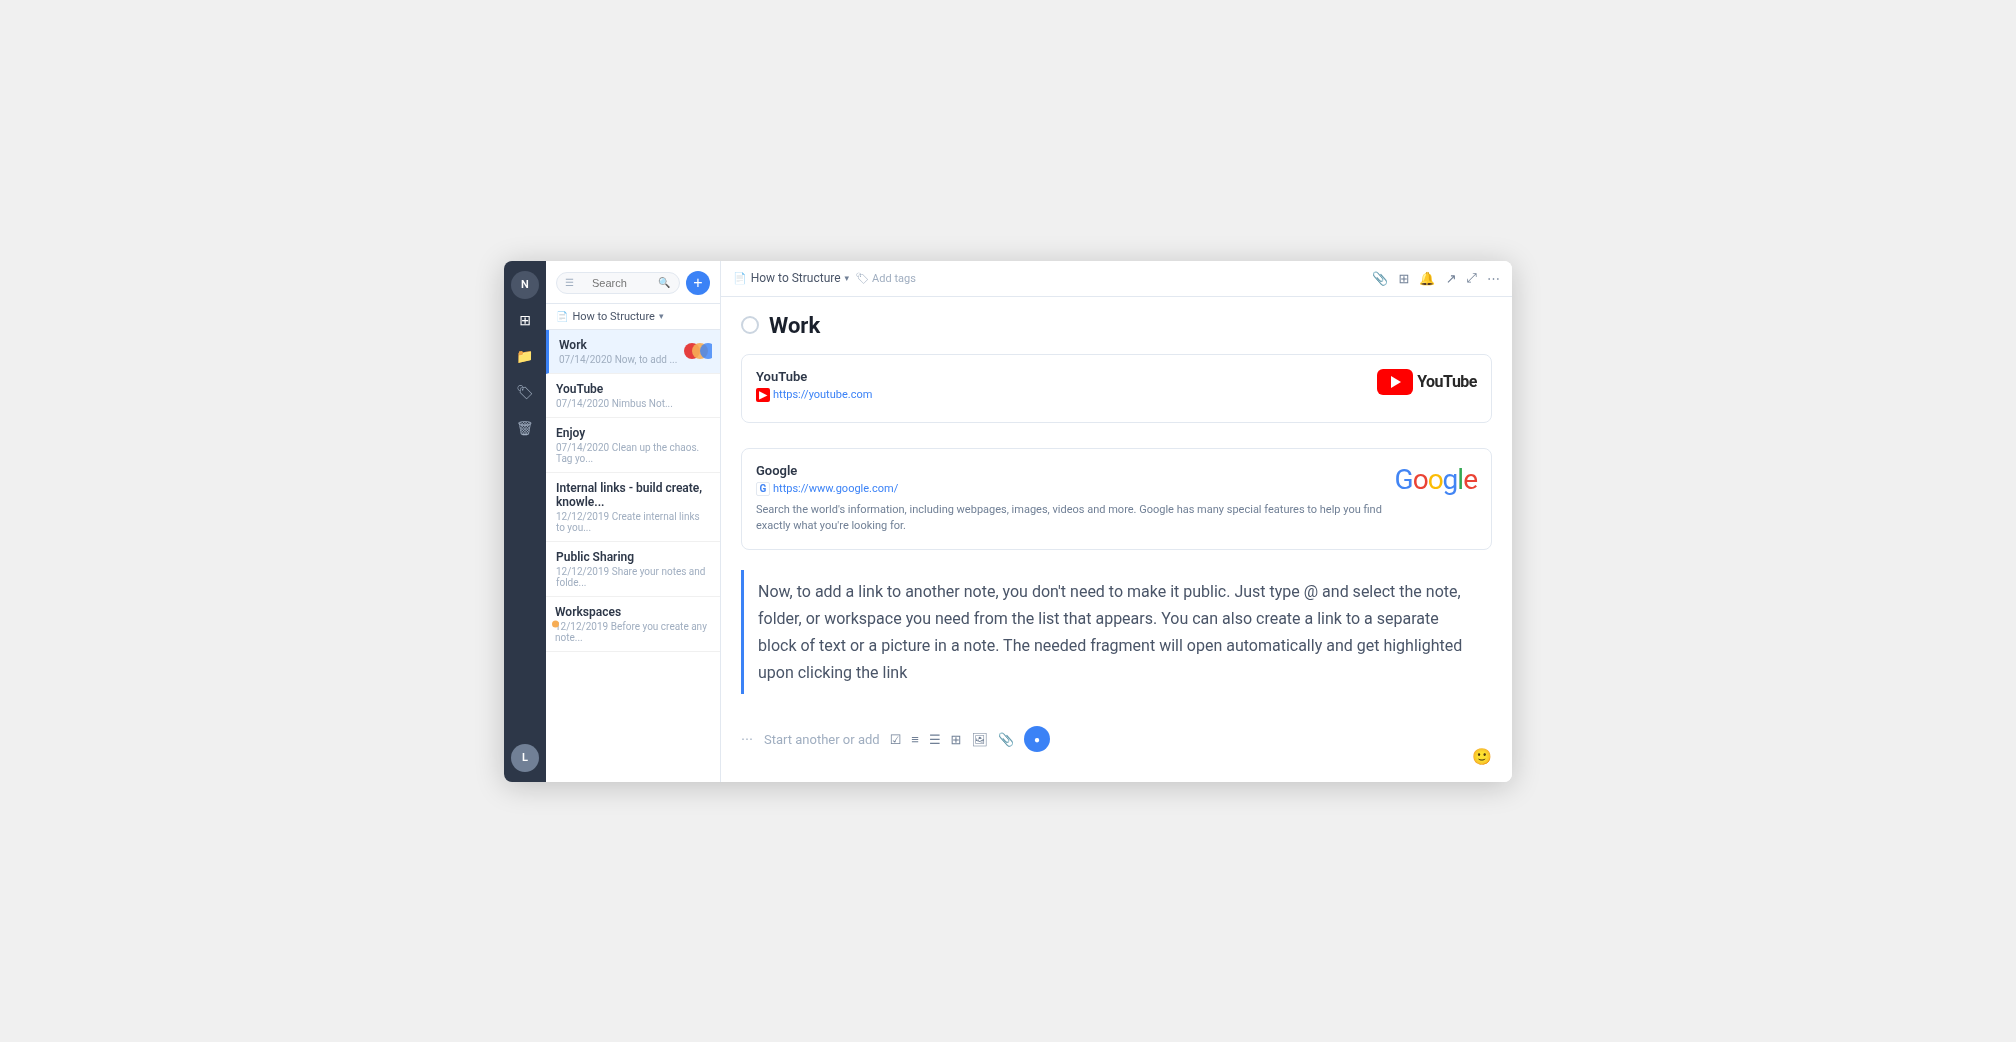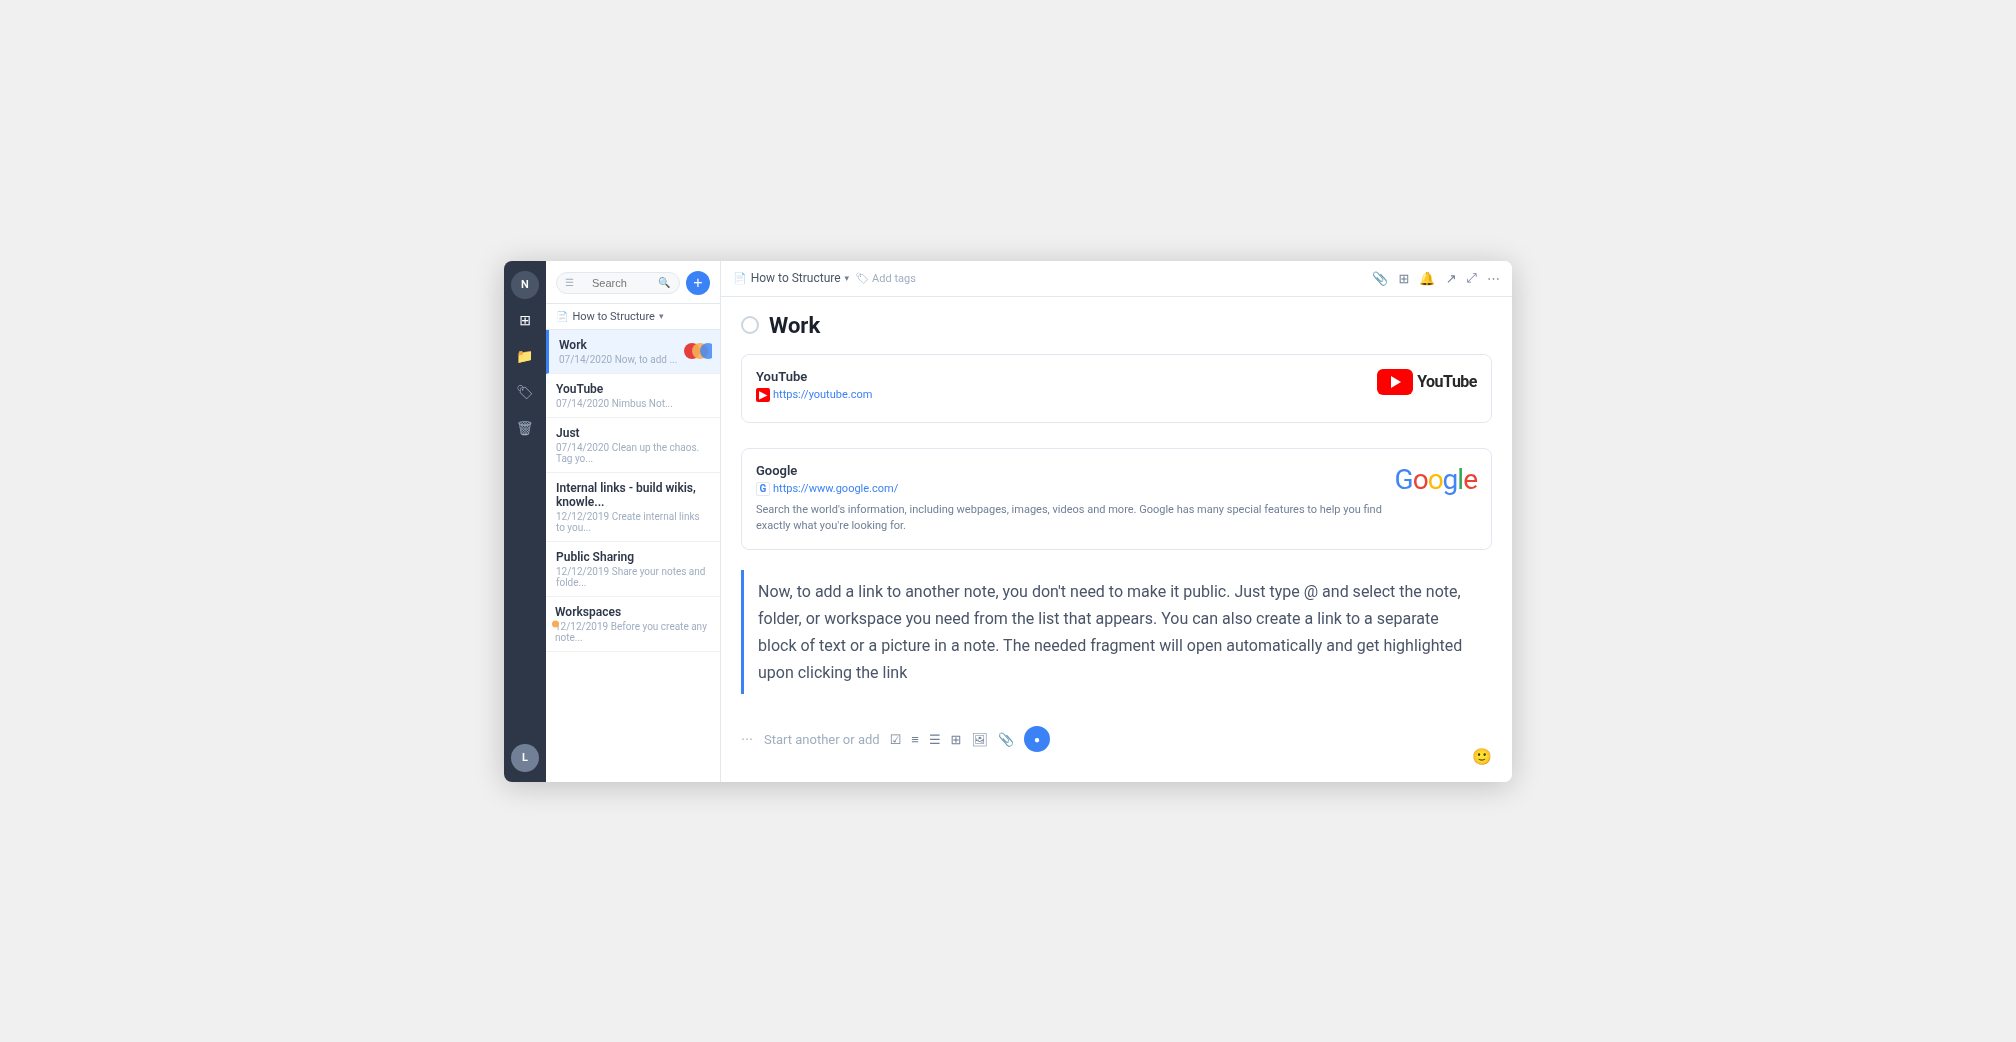--- a/index.html
+++ b/index.html
@@ -331,28 +331,28 @@
       </div>
 
       <div class="note-item">
         <div class="note-item-title">YouTube</div>
         <div class="note-item-meta">
           <span>07/14/2020</span> <span>Nimbus Not...</span>
         </div>
       </div>
 
       <div class="note-item">
-        <div class="note-item-title">Just</div>
+        <div class="note-item-title">Enjoy</div>
         <div class="note-item-meta">
           <span>07/14/2020</span> <span>Clean up the chaos. Tag yo...</span>
         </div>
       </div>
 
       <div class="note-item">
-        <div class="note-item-title">Internal links - build wikis, knowle...</div>
+        <div class="note-item-title">Internal links - build create, knowle...</div>
         <div class="note-item-meta">
           <span>12/12/2019</span> <span>Create internal links to you...</span>
         </div>
       </div>
 
       <div class="note-item">
         <div class="note-item-title">Public Sharing</div>
         <div class="note-item-meta">
           <span>12/12/2019</span> <span>Share your notes and folde...</span>
         </div>

